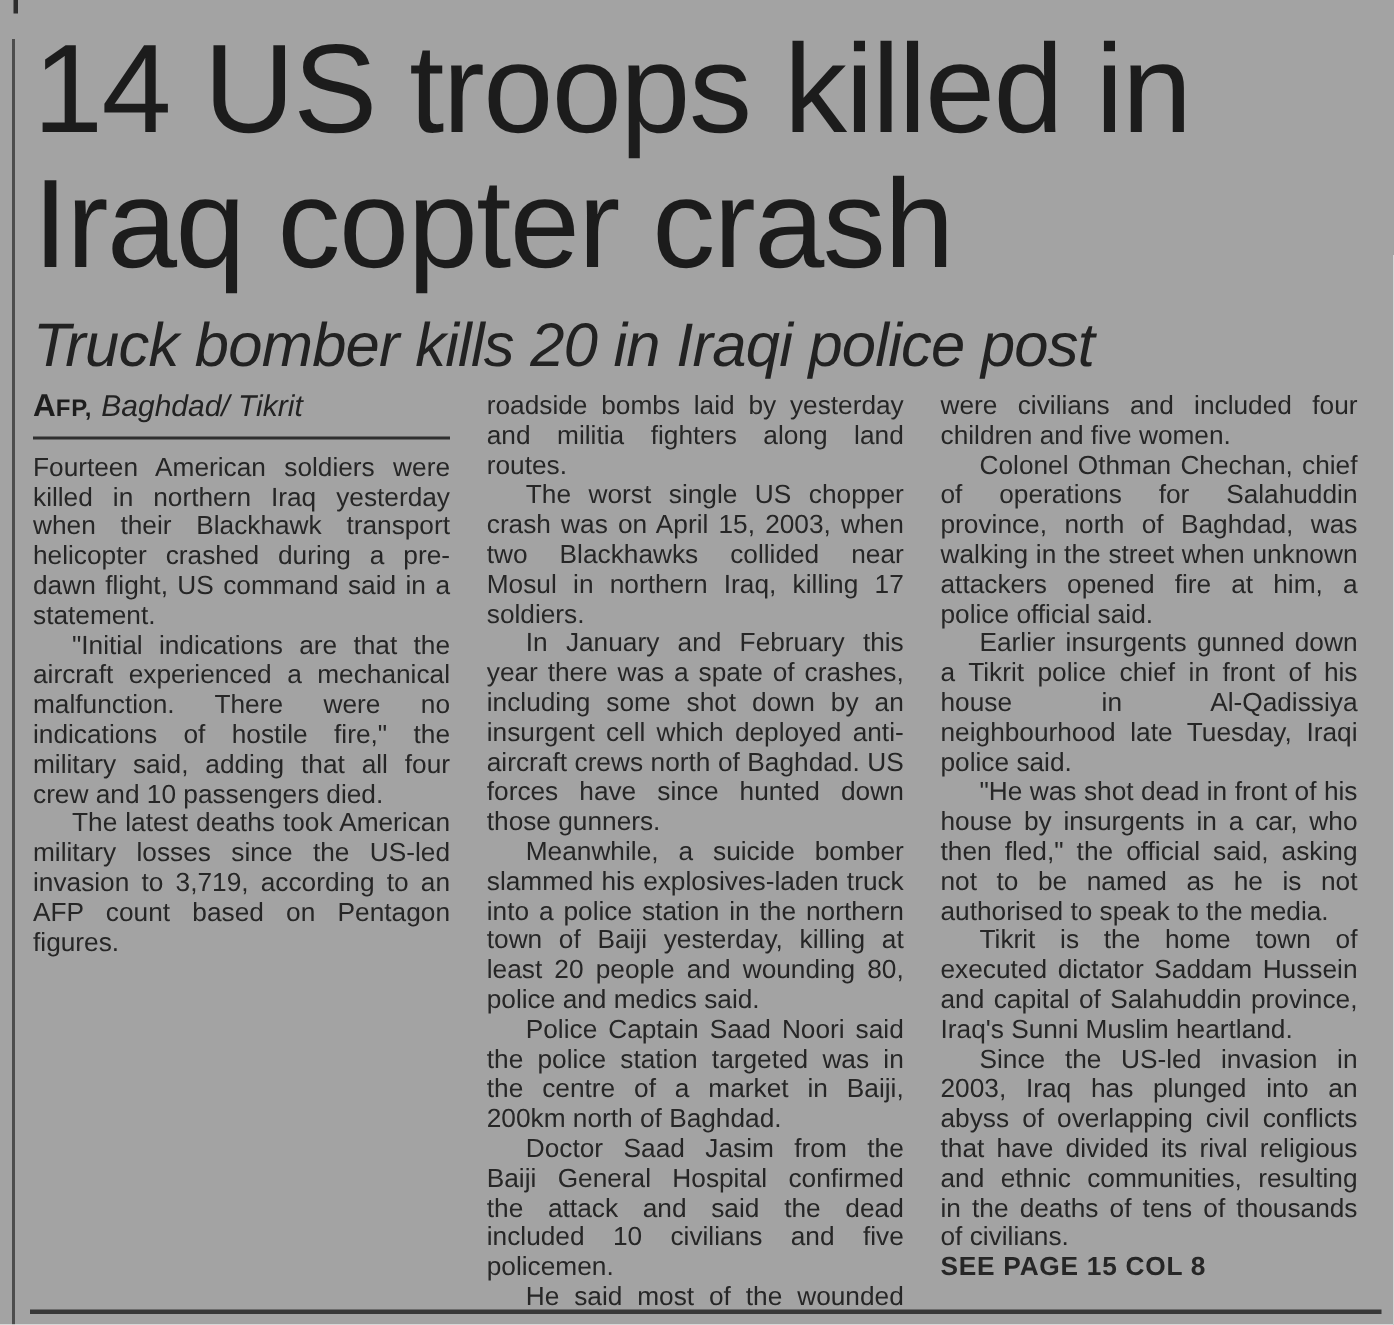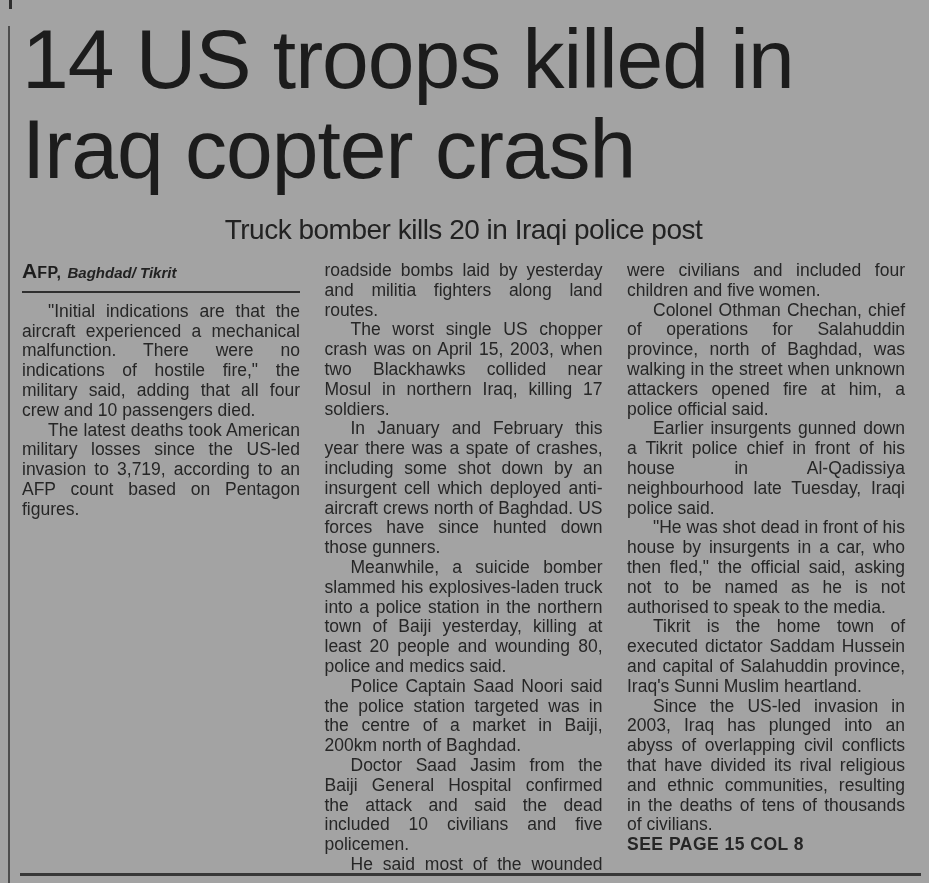--- a/index.html
+++ b/index.html
@@ -33,38 +33,38 @@
     margin: 0;
     font-size: 84px;
     line-height: 90px;
     font-weight: normal;
     letter-spacing: -1px;
     color: #1c1c1c;
     white-space: nowrap;
   }
   .subheadline {
     margin: 14px 0 0 0;
-    font-size: 28px;
+    font-size: 41px;
     line-height: 44px;
+    font-style: italic;
     font-weight: normal;
     letter-spacing: -0.5px;
     color: #222222;
     white-space: nowrap;
-    text-align: center;
   }
   .columns {
     margin-top: 9px;
     display: flex;
     justify-content: space-between;
   }
   .col { width: 278px; }
   .byline { margin: 2px 0 0 0; white-space: nowrap; }
   .byline .agency-initial { font-weight: bold; font-size: 21px; color: #1d1d1d; }
   .byline .agency-rest   { font-weight: bold; font-size: 16px; letter-spacing: 0.5px; color: #1d1d1d; }
-  .byline .location      { font-style: italic; font-size: 15px; margin-left: 6px; color: #222; font-weight: bold; }
+  .byline .location      { font-style: italic; font-size: 20px; margin-left: 6px; color: #222; }
   .byline-rule {
     margin-top: 8px; height: 2px; background: #2f2f2f; width: 100%;
   }
   .body-text { margin-top: 9px; }
   .col p {
     margin: 0;
     font-size: 17.5px;
     line-height: 19.8px;
     text-align: justify;
     color: #262626;
@@ -97,20 +97,21 @@
     </h1>
 
     <h2 class="subheadline">Truck bomber kills 20 in Iraqi police post</h2>
 
     <div class="columns">
 
       <div class="col">
         <p class="byline"><span class="agency-initial">A</span><span class="agency-rest">FP,</span><span class="location">Baghdad/ Tikrit</span></p>
         <div class="byline-rule"></div>
         <div class="body-text">
+          <p>Fourteen American soldiers were killed in northern Iraq yesterday when their Blackhawk transport helicopter crashed during a pre-dawn flight, US command said in a statement.</p>
           <p class="indent">"Initial indications are that the aircraft experienced a mechanical malfunction. There were no indications of hostile fire," the military said, adding that all four crew and 10 passengers died.</p>
           <p class="indent">The latest deaths took American military losses since the US-led invasion to 3,719, according to an AFP count based on Pentagon figures.</p>
         </div>
       </div>
 
       <div class="col">
         <p>roadside bombs laid by yesterday and militia fighters along land routes.</p>
         <p class="indent">The worst single US chopper crash was on April 15, 2003, when two Blackhawks collided near Mosul in northern Iraq, killing 17 soldiers.</p>
         <p class="indent">In January and February this year there was a spate of crashes, including some shot down by an insurgent cell which deployed anti-aircraft crews north of Baghdad. US forces have since hunted down those gunners.</p>
         <p class="indent">Meanwhile, a suicide bomber slammed his explosives-laden truck into a police station in the northern town of Baiji yesterday, killing at least 20 people and wounding 80, police and medics said.</p>

